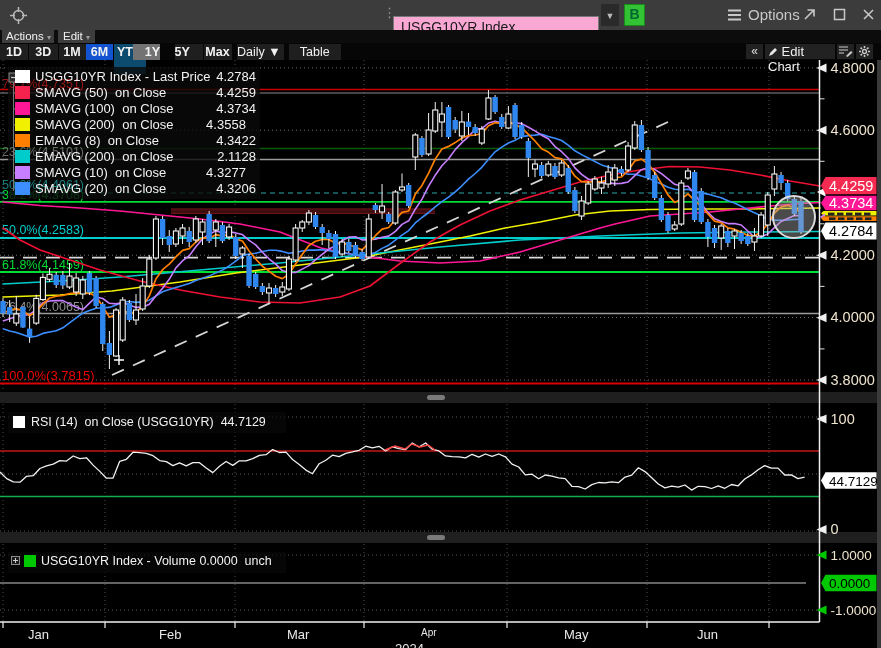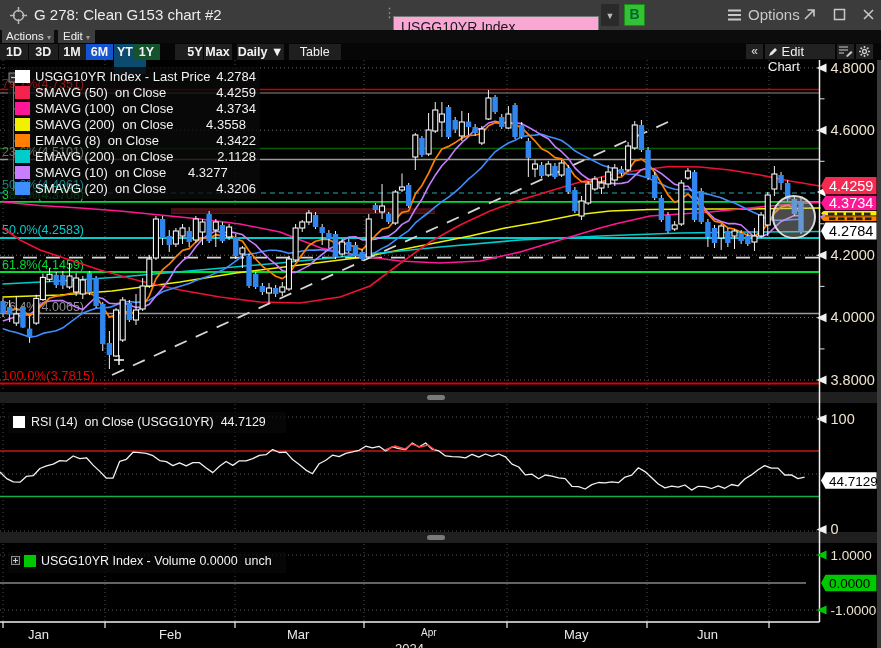--- a/index.html
+++ b/index.html
@@ -370,21 +370,20 @@
     <text x="829.0" y="588.0" font-size="13.5" fill="#000" font-family="Liberation Sans, sans-serif">0.0000</text>
   </svg>
 
 <div class="abs" style="left:877px;top:0;width:4px;height:648px;background:#3a3a3a"></div>
 
 <div class="abs" style="left:0;top:0;width:881px;height:30px;background:#3c3c3c">
  <svg class="abs" style="left:10px;top:7px" width="17" height="17">
       <circle cx="8.5" cy="8.5" r="5" fill="none" stroke="#b8b8b8" stroke-width="1.5"></circle>
       <path d="M8.5 0 v5 M8.5 12 v5 M0 8.5 h5 M12 8.5 h5" stroke="#b8b8b8" stroke-width="1.5"></path>
     </svg>
- <div class="abs" style="left:34px;top:6px;font-size:15px;color:#ececec">G 278: Clean G153 chart #2</div>
  <div class="abs" style="left:383px;top:5px;color:#9a9a9a;font-size:13px;letter-spacing:0">⋮</div>
  <div class="abs" style="left:393px;top:16px;width:206px;height:22px;background:#f9a8d4;border:1px solid #777;color:#1a1a1a;font-size:14px;padding:2px 0 0 7px">USGG10YR Index</div>
  <div class="abs" style="left:601px;top:4px;width:18px;height:22px;background:#2a2a2a;color:#bbb;font-size:9px;text-align:center;padding-top:7px">▼</div>
  <div class="abs" style="left:624px;top:4px;width:21px;height:22px;background:#33c233;border:1px solid #1a8a1a;color:#063;font-size:14px;font-weight:bold;text-align:center;padding-top:1px">B</div>
  <svg class="abs" style="left:727px;top:8px" width="15" height="14">
       <path d="M1 2.5 h13 M1 7 h13 M1 11.5 h13" stroke="#c8c8c8" stroke-width="1.8"></path>
     </svg>
  <div class="abs" style="left:748px;top:6px;font-size:15px;color:#c8c8c8">Options</div>
  <svg class="abs" style="left:803px;top:8px" width="13" height="13">
       <path d="M2 11 L11 2 M4.5 2 H11 V8.5" stroke="#c8c8c8" stroke-width="1.6" fill="none"></path>
@@ -400,24 +399,24 @@
 <div class="abs" style="left:0;top:30px;width:881px;height:13px;background:#0c0c0c"></div>
 <div class="abs" style="left:2px;top:29px;width:52px;height:14px;background:#3d3d3d;color:#f0f0f0;font-size:11.5px;padding:1px 0 0 4px">Actions <span style="color:#999;font-size:8px">▾</span></div>
 <div class="abs" style="left:58px;top:29px;width:37px;height:14px;background:#3d3d3d;color:#f0f0f0;font-size:11.5px;padding:1px 0 0 5px">Edit <span style="color:#999;font-size:8px">▾</span></div>
 
 <div class="abs" style="left:0;top:43px;width:881px;height:17px;background:#060606"></div>
 <div class="abs" style="left:0px;top:44px;width:28px;height:16px;background:#1f1f1f;color:#f2f2f2;font-size:12.5px;font-weight:bold;text-align:center;line-height:16px">1D</div>
 <div class="abs" style="left:29px;top:44px;width:28.5px;height:16px;background:#1f1f1f;color:#f2f2f2;font-size:12.5px;font-weight:bold;text-align:center;line-height:16px">3D</div>
 <div class="abs" style="left:58.5px;top:44px;width:27px;height:16px;background:#1f1f1f;color:#f2f2f2;font-size:12.5px;font-weight:bold;text-align:center;line-height:16px">1M</div>
 <div class="abs" style="left:86px;top:44px;width:27px;height:16px;background:#1353d0;color:#f2f2f2;font-size:12.5px;font-weight:bold;text-align:center;line-height:16px">6M</div>
 <div class="abs" style="left:113.5px;top:44px;width:32px;height:30px;background:#0c4a6e;color:#f2f2f2;font-size:12.5px;font-weight:bold;text-align:center;line-height:16px">YTD</div>
-<div class="abs" style="left:133px;top:44px;width:27px;height:16px;background:#14532d;color:#f2f2f2;font-size:12.5px;font-weight:bold;text-align:center;line-height:16px">1Y</div>
-<div class="abs" style="left:174.5px;top:44px;width:28px;height:16px;background:#1f1f1f;color:#f2f2f2;font-size:12.5px;font-weight:bold;text-align:right;line-height:16px">5Y</div>
+<div class="abs" style="left:133px;top:44px;width:27px;height:16px;background:#737373;color:#f2f2f2;font-size:12.5px;font-weight:bold;text-align:right;line-height:16px">1Y</div>
+<div class="abs" style="left:174.5px;top:44px;width:28px;height:16px;background:#1f1f1f;color:#f2f2f2;font-size:12.5px;font-weight:bold;text-align:left;line-height:16px">5Y</div>
 <div class="abs" style="left:203.5px;top:44px;width:28px;height:16px;background:#1f1f1f;color:#f2f2f2;font-size:12.5px;font-weight:bold;text-align:center;line-height:16px">Max</div>
-<div class="abs" style="left:237px;top:44px;width:47px;height:16px;background:#1f1f1f;color:#f2f2f2;font-size:12.5px;font-weight:bold;text-align:center;line-height:16px">Daily ▼</div>
+<div class="abs" style="left:237px;top:44px;width:47px;height:16px;background:#1f1f1f;color:#f2f2f2;font-size:12.5px;font-weight:normal;line-height:16px">Daily ▼</div>
 <div class="abs" style="left:288.5px;top:44px;width:52.5px;height:16px;background:#1f1f1f;color:#f2f2f2;font-size:12.5px;font-weight:normal;text-align:center;line-height:16px">Table</div>
 
 <div class="abs" style="left:746px;top:44px;width:17px;height:15px;background:#222;color:#e0e0e0;font-size:12px;text-align:center">«</div>
 <div class="abs" style="left:765px;top:44px;width:70px;height:15px;background:#222;color:#f0f0f0;font-size:13px;padding-left:3px"><svg width="10" height="11" style="vertical-align:-1px">
       <path d="M1 10 L2.5 6.5 L7 2 L9 4 L4.5 8.5 Z" fill="#e8e8e8"></path>
     </svg> Edit Chart</div>
 <div class="abs" style="left:837px;top:44px;width:17px;height:15px;background:#222"><svg width="15" height="13" style="margin:1px 0 0 1px">
       <path d="M1 2 h9 M1 5 h9 M1 8 h5" stroke="#ccc" stroke-width="1.2"></path>
       <path d="M8 11 L13 6 l1.5 1.5 L9.5 12 Z" fill="#ccc"></path>
     </svg></div>
@@ -450,21 +449,21 @@
 <div class="abs" style="left:35px;top:117px;font-size:13px;color:#f2f2f2">SMAVG (200)&nbsp; on Close</div>
 <div class="abs" style="left:196px;top:117px;width:60px;text-align:center;font-size:13px;color:#f2f2f2">4.3558</div>
 <div class="abs" style="left:15px;top:134px;width:15px;height:13px;background:#ff8000"></div>
 <div class="abs" style="left:35px;top:133px;font-size:13px;color:#f2f2f2">EMAVG (8)&nbsp; on Close</div>
 <div class="abs" style="left:196px;top:133px;width:60px;text-align:right;font-size:13px;color:#f2f2f2">4.3422</div>
 <div class="abs" style="left:15px;top:150px;width:15px;height:13px;background:#00cccc"></div>
 <div class="abs" style="left:35px;top:149px;font-size:13px;color:#f2f2f2">EMAVG (200)&nbsp; on Close</div>
 <div class="abs" style="left:196px;top:149px;width:60px;text-align:right;font-size:13px;color:#f2f2f2">2.1128</div>
 <div class="abs" style="left:15px;top:166px;width:15px;height:13px;background:#c77fff"></div>
 <div class="abs" style="left:35px;top:165px;font-size:13px;color:#f2f2f2">SMAVG (10)&nbsp; on Close</div>
-<div class="abs" style="left:188px;top:165px;width:60px;text-align:left;font-size:13px;color:#f2f2f2">4.3277</div>
+<div class="abs" style="left:196px;top:165px;width:60px;text-align:center;font-size:13px;color:#f2f2f2">4.3277</div>
 <div class="abs" style="left:15px;top:182px;width:15px;height:13px;background:#3d8eff"></div>
 <div class="abs" style="left:35px;top:181px;font-size:13px;color:#f2f2f2">SMAVG (20)&nbsp; on Close</div>
 <div class="abs" style="left:196px;top:181px;width:60px;text-align:right;font-size:13px;color:#f2f2f2">4.3206</div>
 
 <div class="abs" style="left:8px;top:412px;width:278px;height:21px;background:rgba(8,8,8,0.72)"></div>
 <div class="abs" style="left:13px;top:416px;width:12px;height:12px;background:#fff"></div>
 <div class="abs" style="left:31px;top:415px;font-size:12.5px;color:#f2f2f2">RSI (14)&nbsp; on Close (USGG10YR)&nbsp; 44.7129</div>
 
 <div class="abs" style="left:8px;top:552px;width:278px;height:21px;background:rgba(8,8,8,0.72)"></div>
 <svg class="abs" style="left:11px;top:556px" width="10" height="10">

